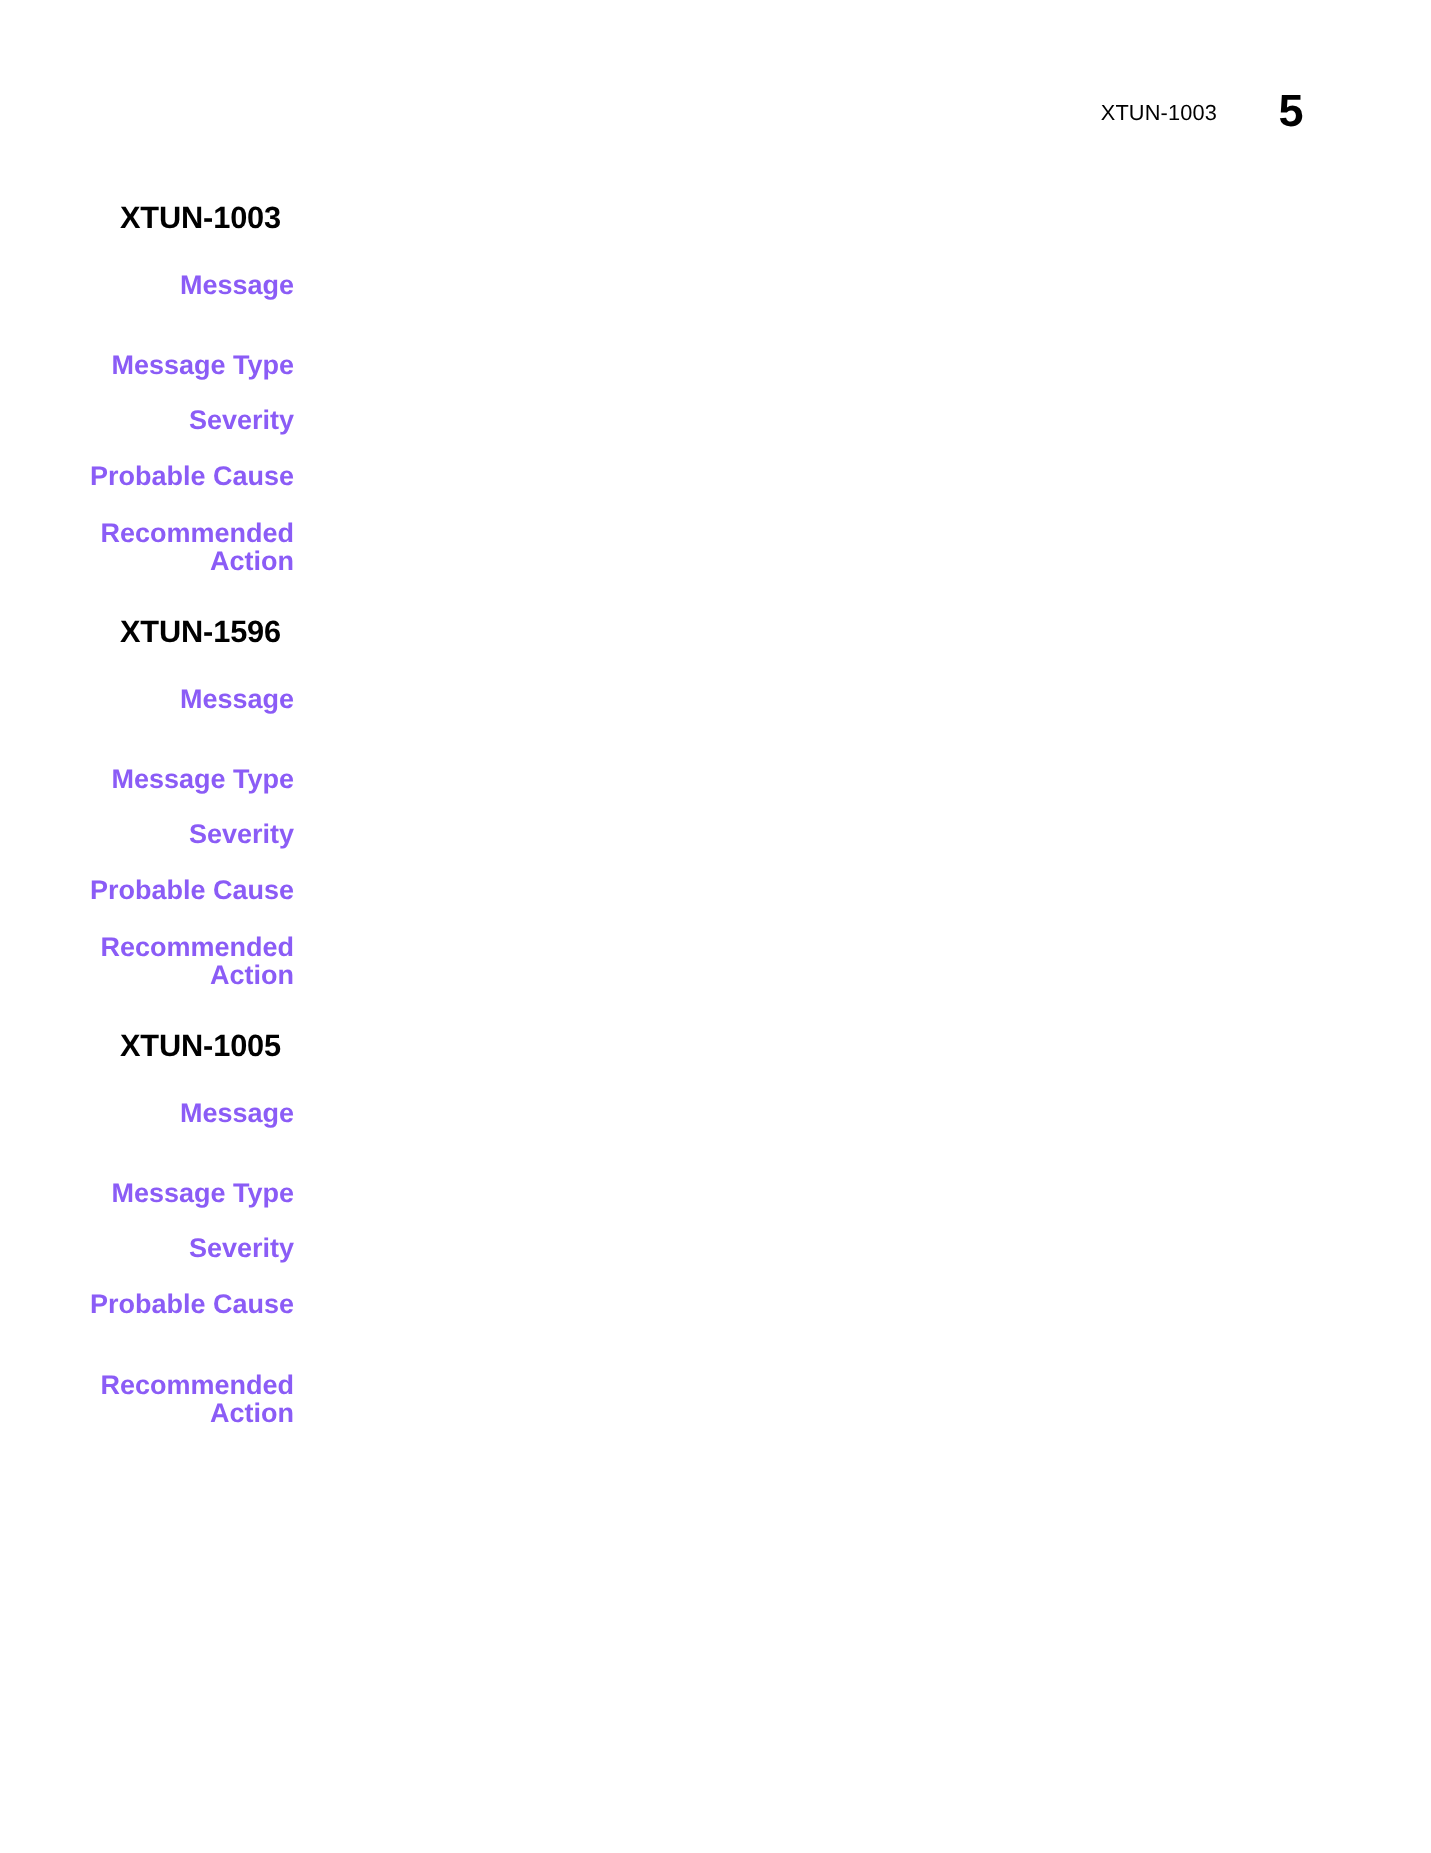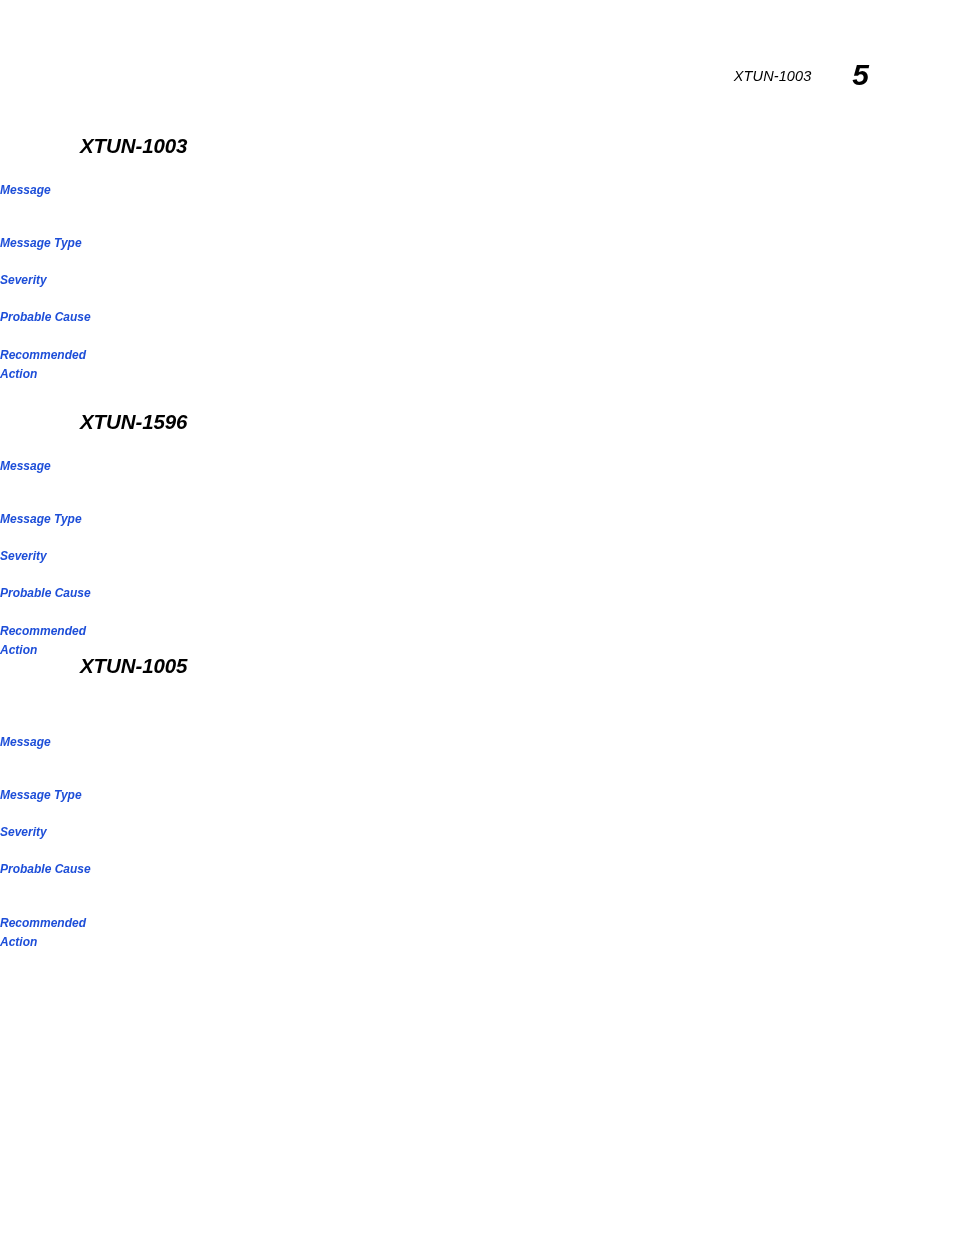--- a/index.html
+++ b/index.html
@@ -11,21 +11,20 @@
     font-family: "Liberation Sans", sans-serif;
     color: #000000;
     -webkit-font-smoothing: antialiased;
   }
   .page {
     position: relative;
     width: 954px;
     height: 1235px;
     background: #ffffff;
     overflow: hidden;
-    font-style: italic;
   }
 
   
   .running-header {
     position: absolute;
     top: 56px;
     left: 0;
     width: 869px;
     height: 40px;
     display: flex;
@@ -78,26 +77,27 @@
   .field-row {
     position: absolute;
     left: 0;
     width: 954px;
     display: flex;
     align-items: flex-start;
   }
   .field-label {
     width: 196px;
     flex: 0 0 196px;
-    font-size: 12px;
+    text-align: right;
+    font-size: 18px;
     font-weight: 700;
     line-height: 18.5px;
     letter-spacing: 0px;
     white-space: pre-line;
-    color: #1d4ed8;
+    color: #8b5cf6;
   }
   .field-value {
     flex: 1 1 auto;
     margin-left: 22px;
     margin-right: 64px;
     font-size: 13.5px;
     font-weight: 400;
     line-height: 18.5px;
     color: #000000;
     min-height: 18.5px;
@@ -157,21 +157,21 @@
           <div class="field-label">Probable Cause</div>
           <div class="field-value"></div>
         </div>
         <div class="field-row" style="top: 622px;">
           <div class="field-label">Recommended
 Action</div>
           <div class="field-value"></div>
         </div>
       </div>
       <div class="section" style="top: 0px;">
-        <div class="section-heading" style="top: 656px;">XTUN-1005</div>
+        <div class="section-heading" style="top: 688px;">XTUN-1005</div>
         <div class="field-row" style="top: 733px;">
           <div class="field-label">Message</div>
           <div class="field-value"></div>
         </div>
         <div class="field-row" style="top: 786px;">
           <div class="field-label">Message Type</div>
           <div class="field-value"></div>
         </div>
         <div class="field-row" style="top: 823px;">
           <div class="field-label">Severity</div>

